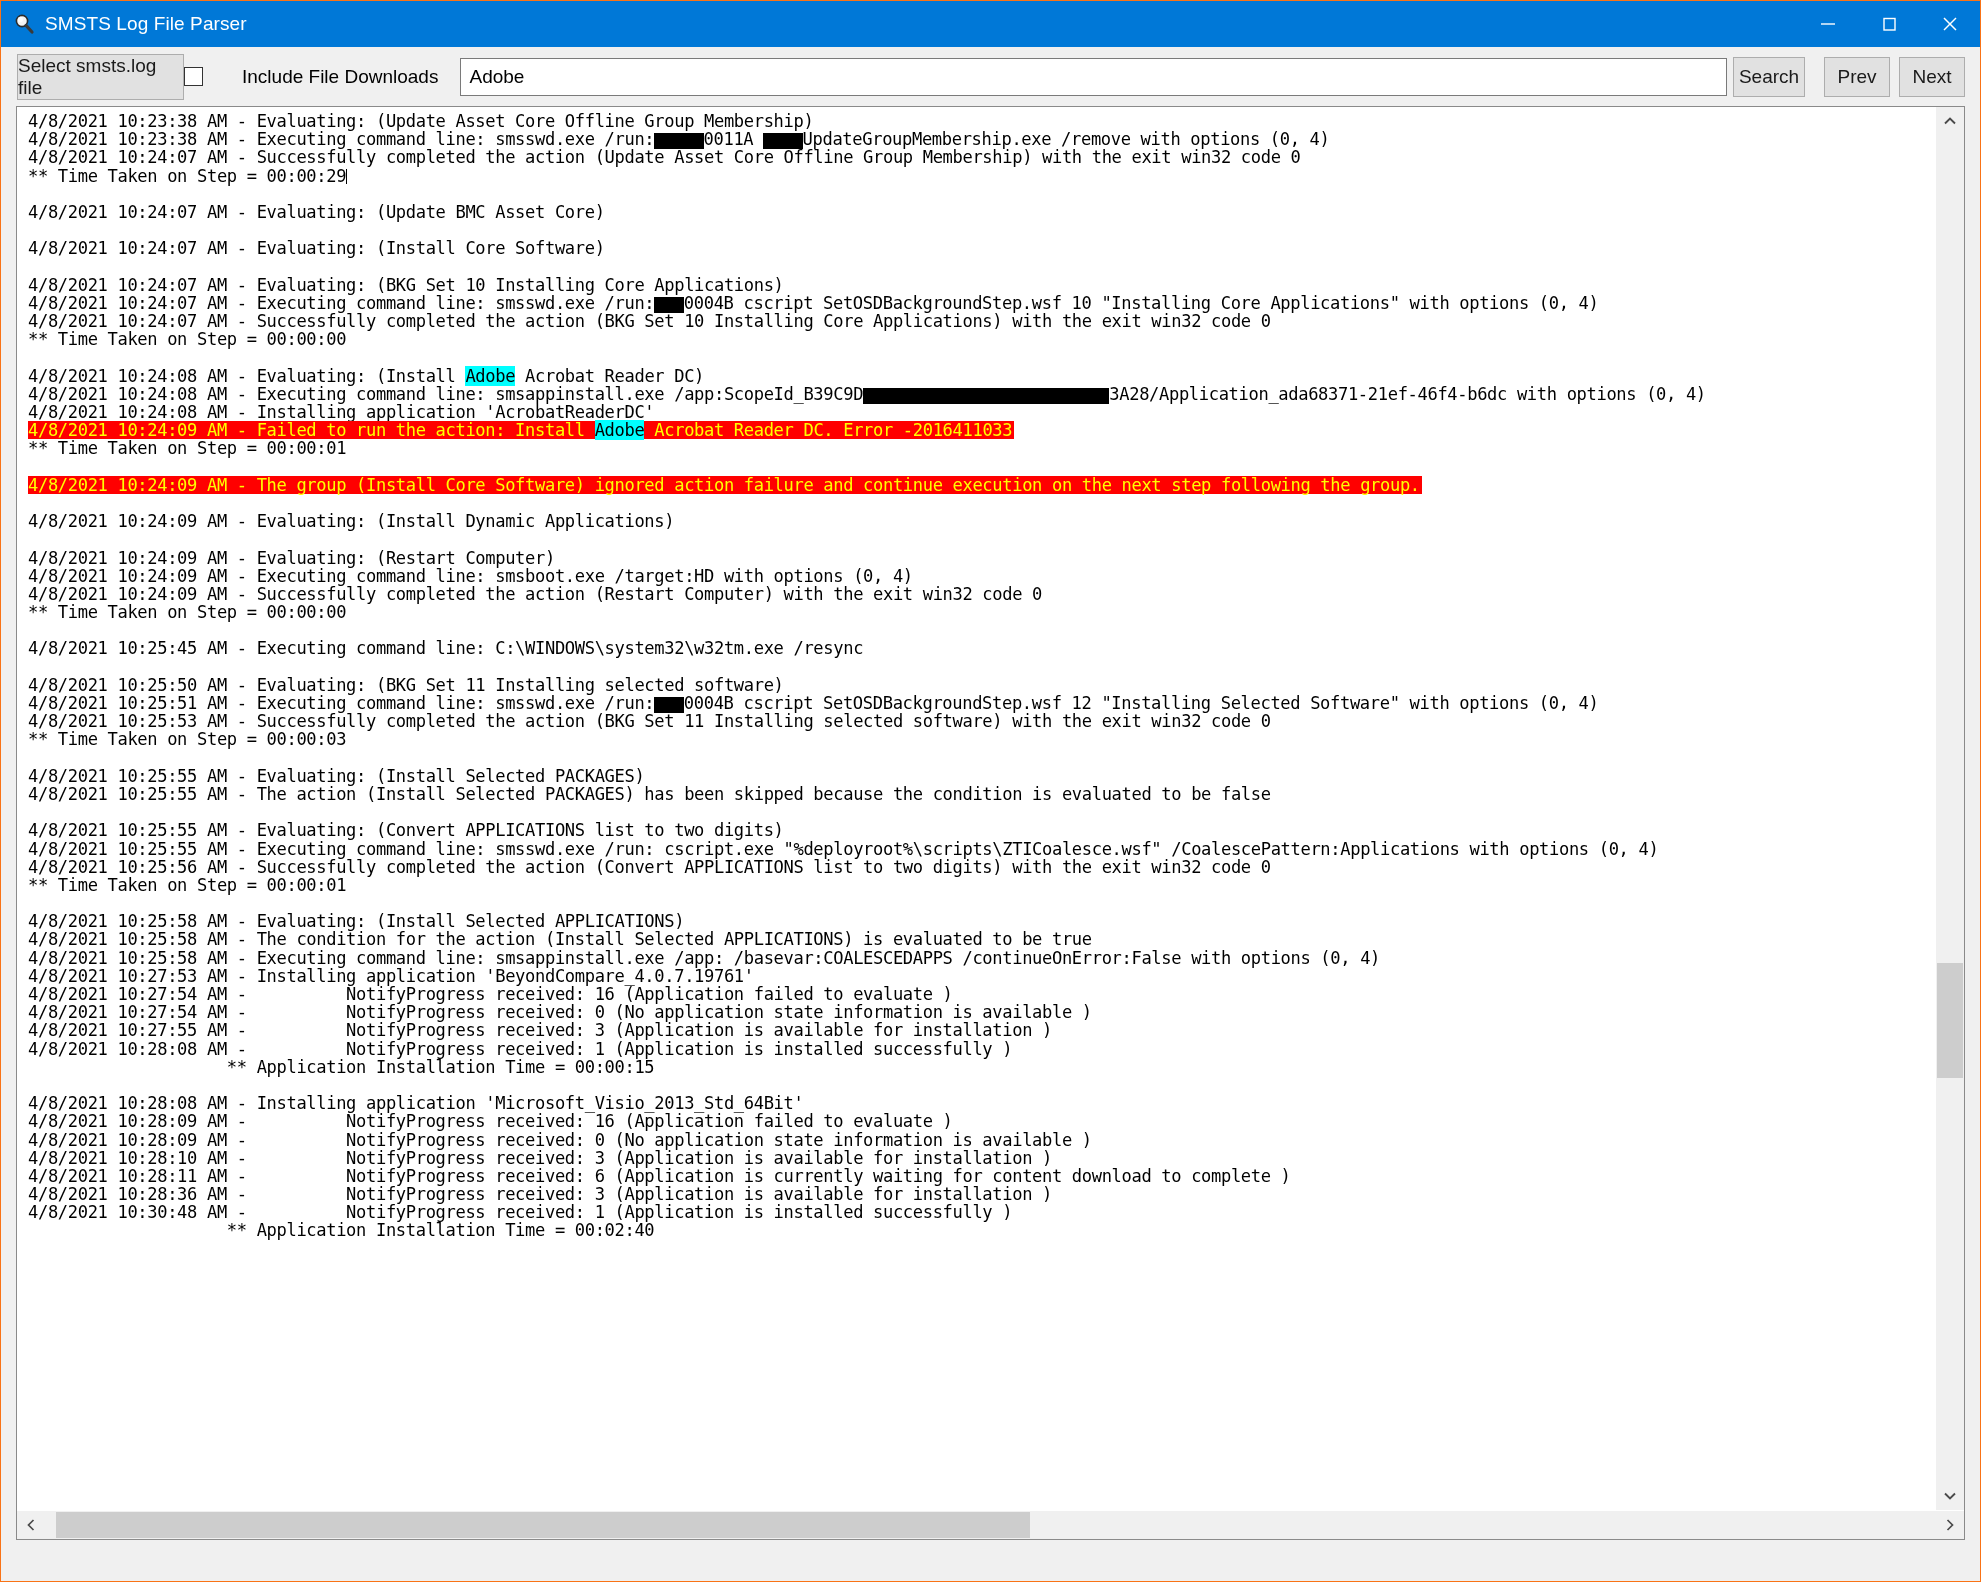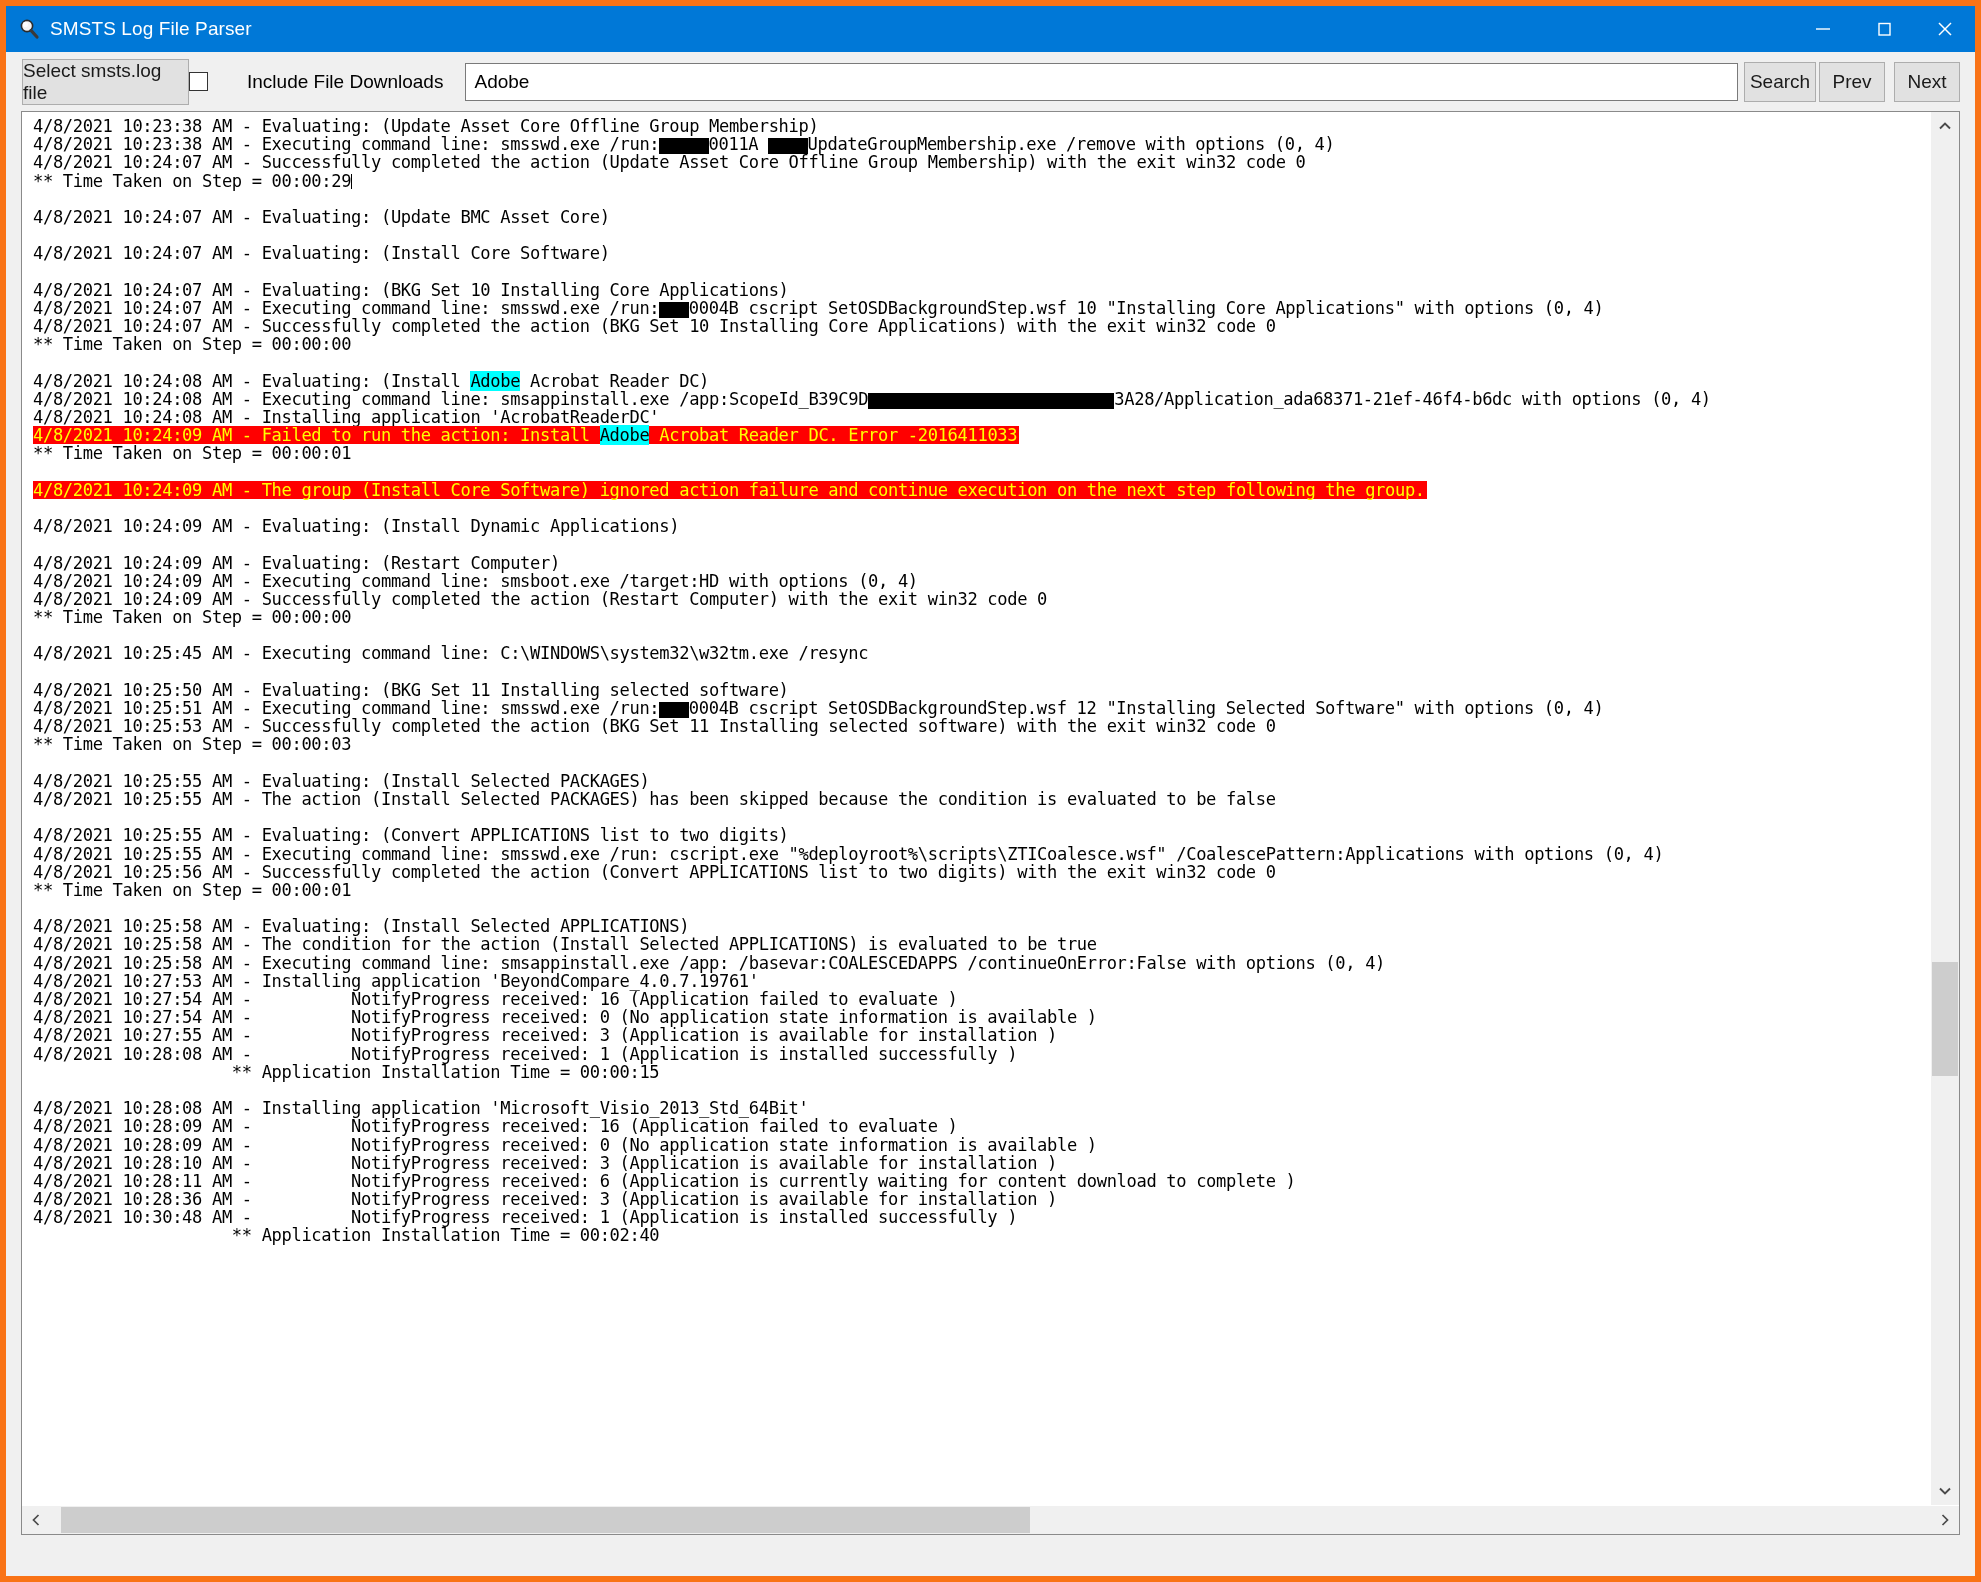--- a/index.html
+++ b/index.html
@@ -12,21 +12,21 @@
     width: 1981px;
     height: 1582px;
     overflow: hidden;
     font-family: "Liberation Sans", sans-serif;
   }
 
   .window {
     width: 1981px;
     height: 1582px;
     box-sizing: border-box;
-    border: 6px solid #f97316;
+    border: 1px solid #f97316;
     background: #f0f0f0;
     display: flex;
     flex-direction: column;
     position: relative;
   }
 
   
   .titlebar {
     height: 46px;
     min-height: 46px;
@@ -121,21 +121,21 @@
     background: #ffffff;
     font-size: 19px;
     font-family: "Liberation Sans", sans-serif;
     padding: 0 8px;
     box-sizing: border-box;
     color: #000000;
     outline: none;
     margin-right: 4px;
   }
   #search-button { width: 72px; height: 40px; margin-left: 2px; }
-  #prev-button   { width: 66px; height: 40px; margin-left: 3px; }
+  #prev-button   { width: 66px; height: 40px; margin-left: 19px; }
   #next-button   { width: 66px; height: 40px; margin-left: 9px; margin-right: 15px; }
 
   
   .log-outer {
     flex: 1 1 auto;
     margin: 0 15px 15px 15px;
     border: 1px solid #8a8a8a;
     background: #ffffff;
     display: flex;
     flex-direction: column;

